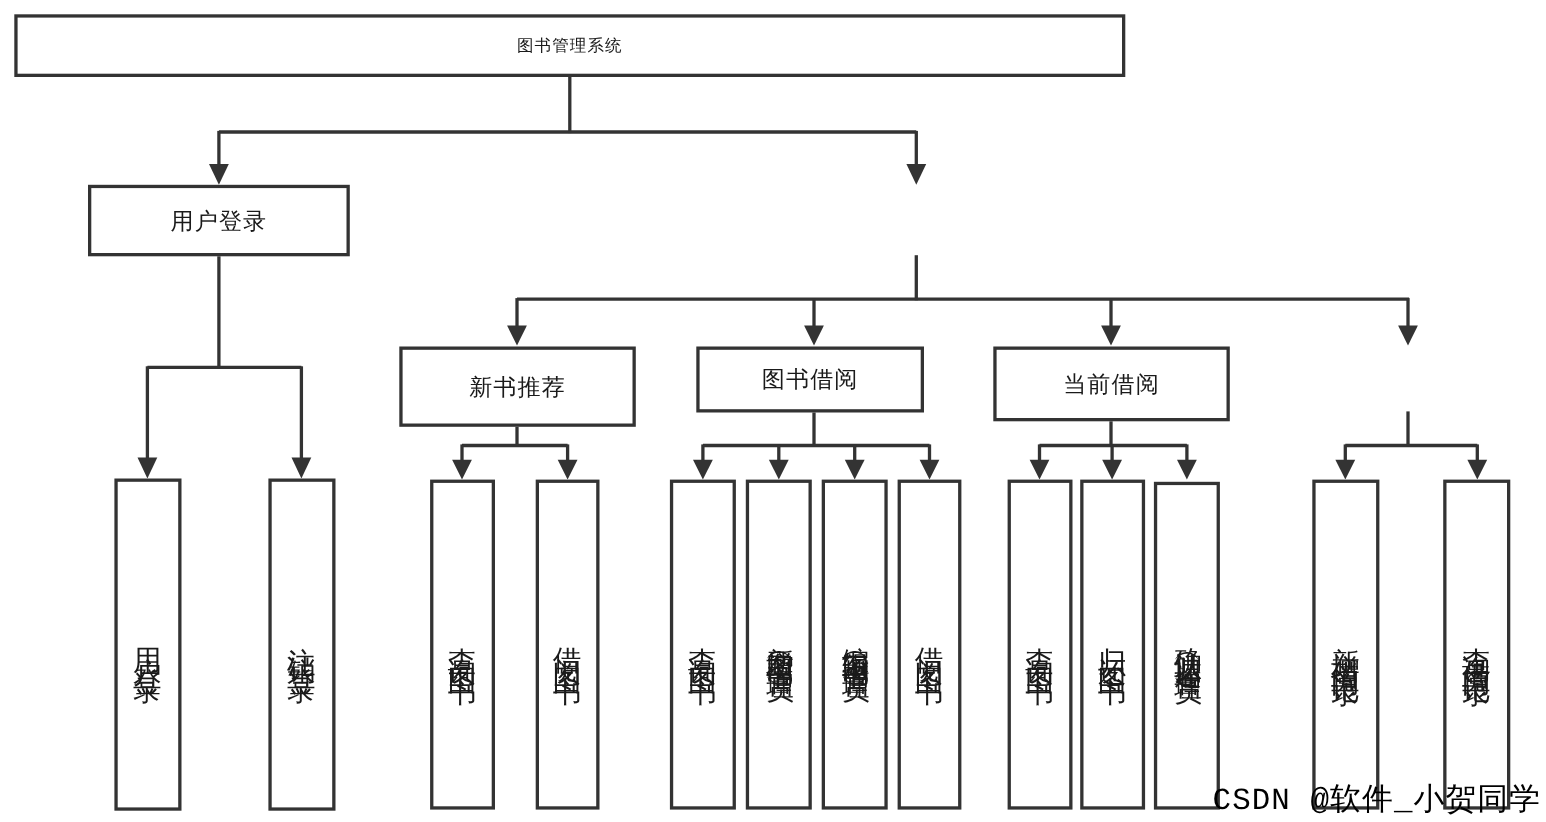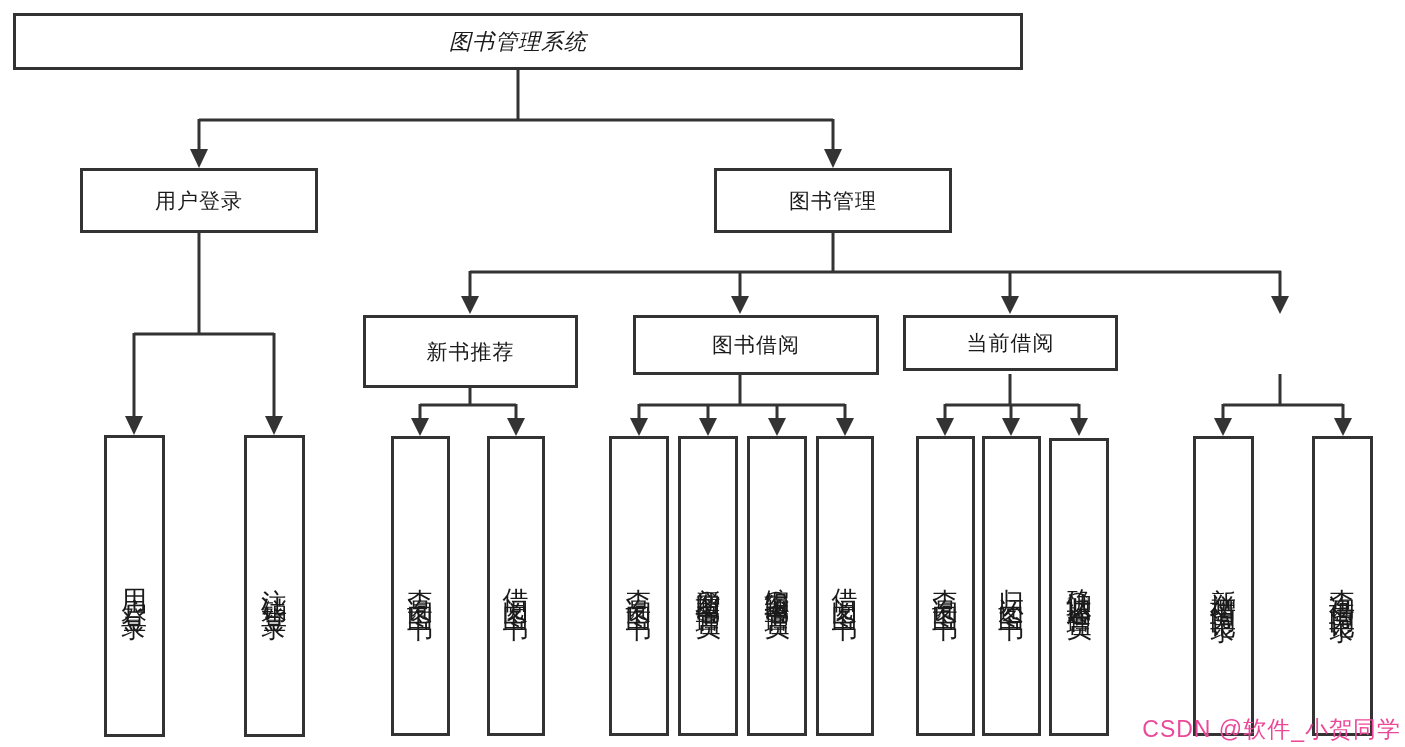--- a/index.html
+++ b/index.html
@@ -6,34 +6,34 @@
   .canvas{
     position:relative;width:1405px;height:747px;background:#ffffff;overflow:hidden;
     font-family:"Liberation Sans","DejaVu Sans",sans-serif;color:#1a1a1a;
   }
   .connectors{position:absolute;left:0;top:0;z-index:1;}
   .box{
     position:absolute;z-index:2;box-sizing:border-box;background:#ffffff;
     border:3px solid #333333;display:flex;align-items:center;justify-content:center;
     font-size:21px;font-weight:500;letter-spacing:1px;white-space:nowrap;
   }
-  .root{font-size:22px;font-style:italic;}
+  .root{font-size:15px;}
   .lvl2,.lvl3{font-size:21px;}
   .vbox{padding:4px 0;}
   .vbox .vtext{
     writing-mode:vertical-rl;text-orientation:mixed;
     font-size:26px;font-weight:500;line-height:1;
   }
   .ls4 .vtext{letter-spacing:9px;}
   .ls6 .vtext{letter-spacing:6px;}
   .ls9 .vtext{letter-spacing:4px;font-size:25px;}
   .watermark{
     position:absolute;z-index:3;right:4px;bottom:2px;
-    font-size:23px;color:#ec4899;letter-spacing:1px;
-    font-family:Liberation Sans, sans-serif;
+    font-size:28px;color:#000000;letter-spacing:1px;
+    font-family:Liberation Mono, monospace;
   }
 </style>
 </head>
 <body>
 
 <div class="canvas">
 
   <svg class="connectors" width="1405" height="747" viewBox="0 0 1405 747" stroke="#333333" stroke-width="3" fill="#333333">
 
     <line x1="518" y1="70" x2="518" y2="121"></line>
@@ -92,25 +92,24 @@
     <line x1="1223" y1="405" x2="1343" y2="405"></line>
     <line x1="1223" y1="404" x2="1223" y2="419"></line>
     <polygon points="1214,418 1232,418 1223,436" stroke="none"></polygon>
     <line x1="1343" y1="404" x2="1343" y2="419"></line>
     <polygon points="1334,418 1352,418 1343,436" stroke="none"></polygon>
   </svg>
 
   <div class="box root" style="left:13px;top:13px;width:1010px;height:57px">图书管理系统</div>
 
   <div class="box lvl2" style="left:80px;top:168px;width:238px;height:65px">用户登录</div>
-  <div class="box lvl2" style="left:714px;top:168px;width:238px;height:65px">图书管理</div>
 
   <div class="box lvl3" style="left:363px;top:315px;width:215px;height:73px">新书推荐</div>
-  <div class="box lvl3" style="left:633px;top:315px;width:246px;height:60px">图书借阅</div>
-  <div class="box lvl3" style="left:903px;top:315px;width:215px;height:56px">当前借阅</div>
+  <div class="box lvl3" style="left:633px;top:315px;width:207px;height:60px">图书借阅</div>
+  <div class="box lvl3" style="left:903px;top:315px;width:215px;height:68px">当前借阅</div>
 
   <div class="box vbox ls4" style="left:104px;top:435px;width:61px;height:302px">
     <span class="vtext">用户登录</span>
   </div>
   <div class="box vbox ls4" style="left:244px;top:435px;width:61px;height:302px">
     <span class="vtext">注销登录</span>
   </div>
 
   <div class="box vbox ls4" style="left:391px;top:436px;width:59px;height:300px">
     <span class="vtext">查询图书</span>

